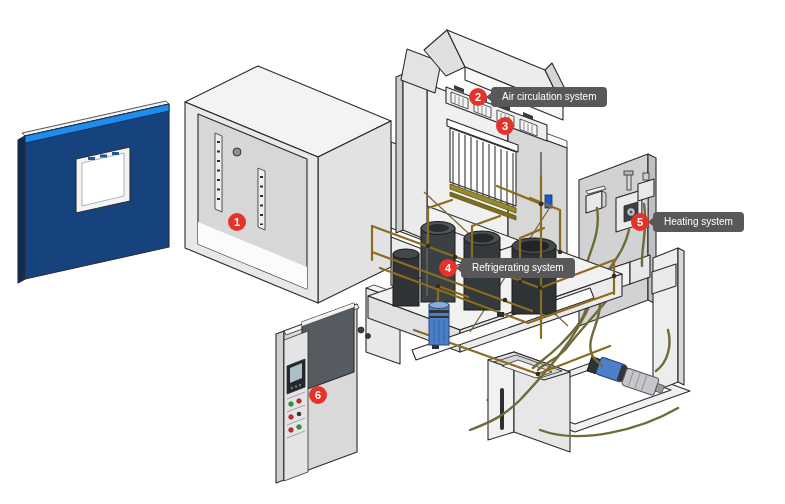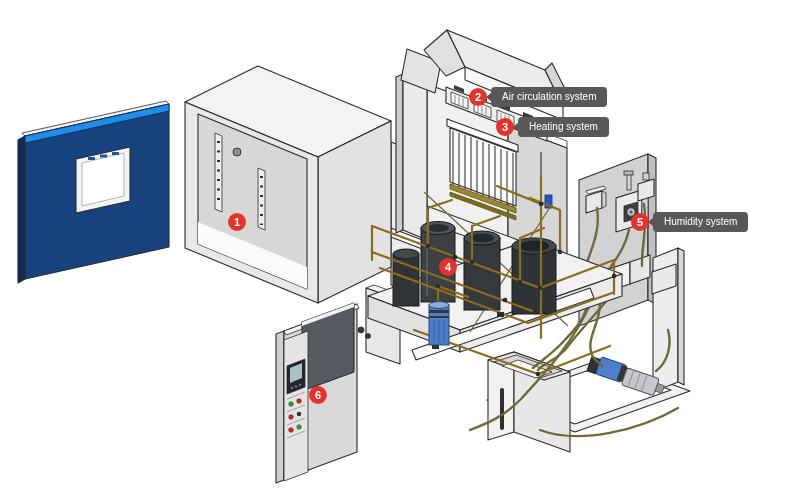--- a/index.html
+++ b/index.html
@@ -276,26 +276,26 @@
 
   <div class="callout pos-1">
     <span class="badge">1</span>
   </div>
   <div class="callout pos-2">
     <span class="badge">2</span>
     <span class="bubble">Air circulation system</span>
   </div>
   <div class="callout pos-3">
     <span class="badge">3</span>
-    <span class="bubble">Heating system</span>
   </div>
   <div class="callout pos-4">
     <span class="badge">4</span>
+    <span class="bubble">Refrigerating system</span>
   </div>
   <div class="callout pos-5">
     <span class="badge">5</span>
-    <span class="bubble">Humidity system</span>
+    <span class="bubble">Heating system</span>
   </div>
   <div class="callout pos-6">
     <span class="badge">6</span>
   </div>
 
 </div>
 
 </body></html>

